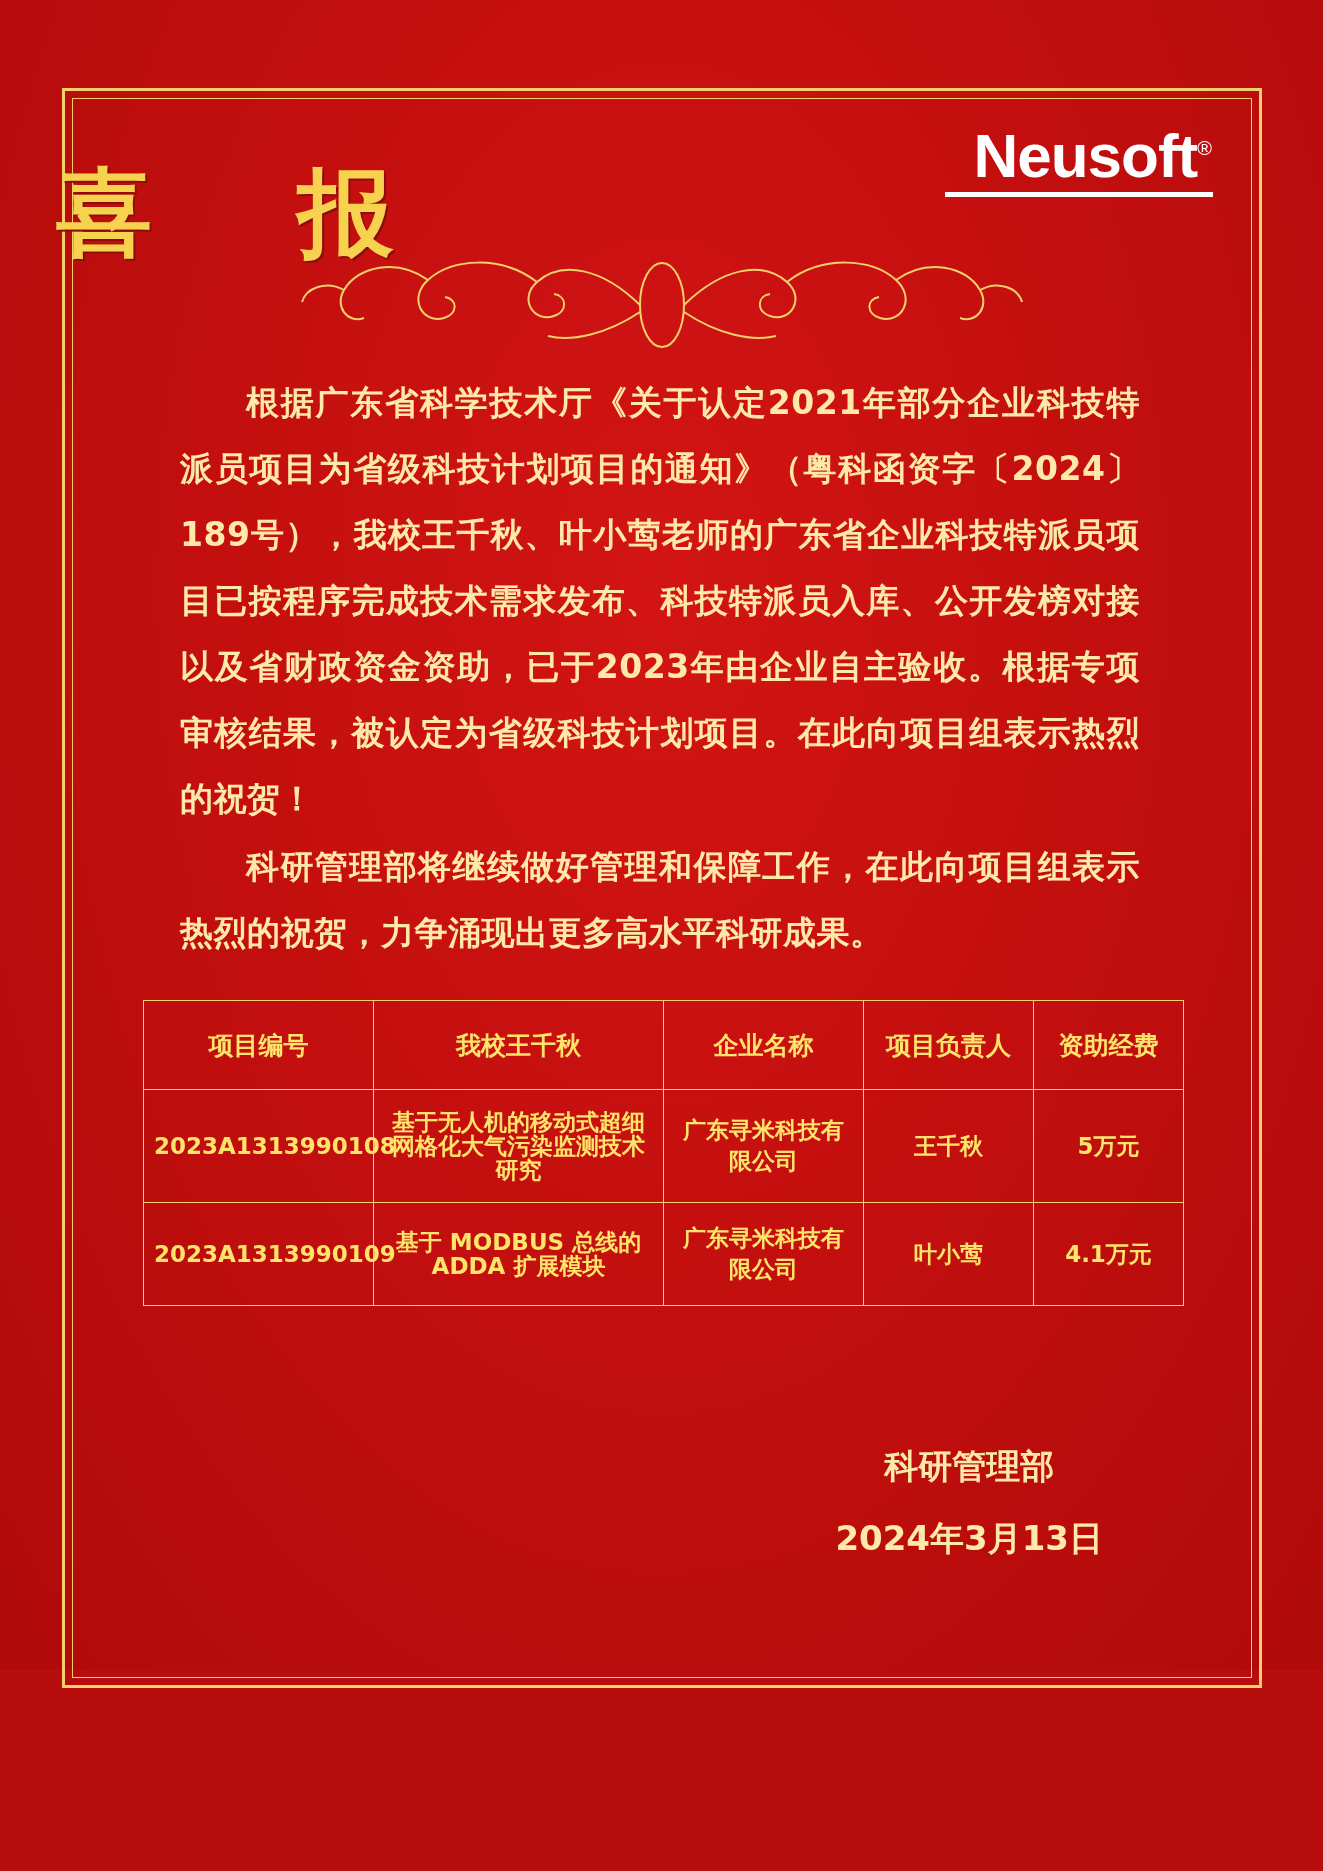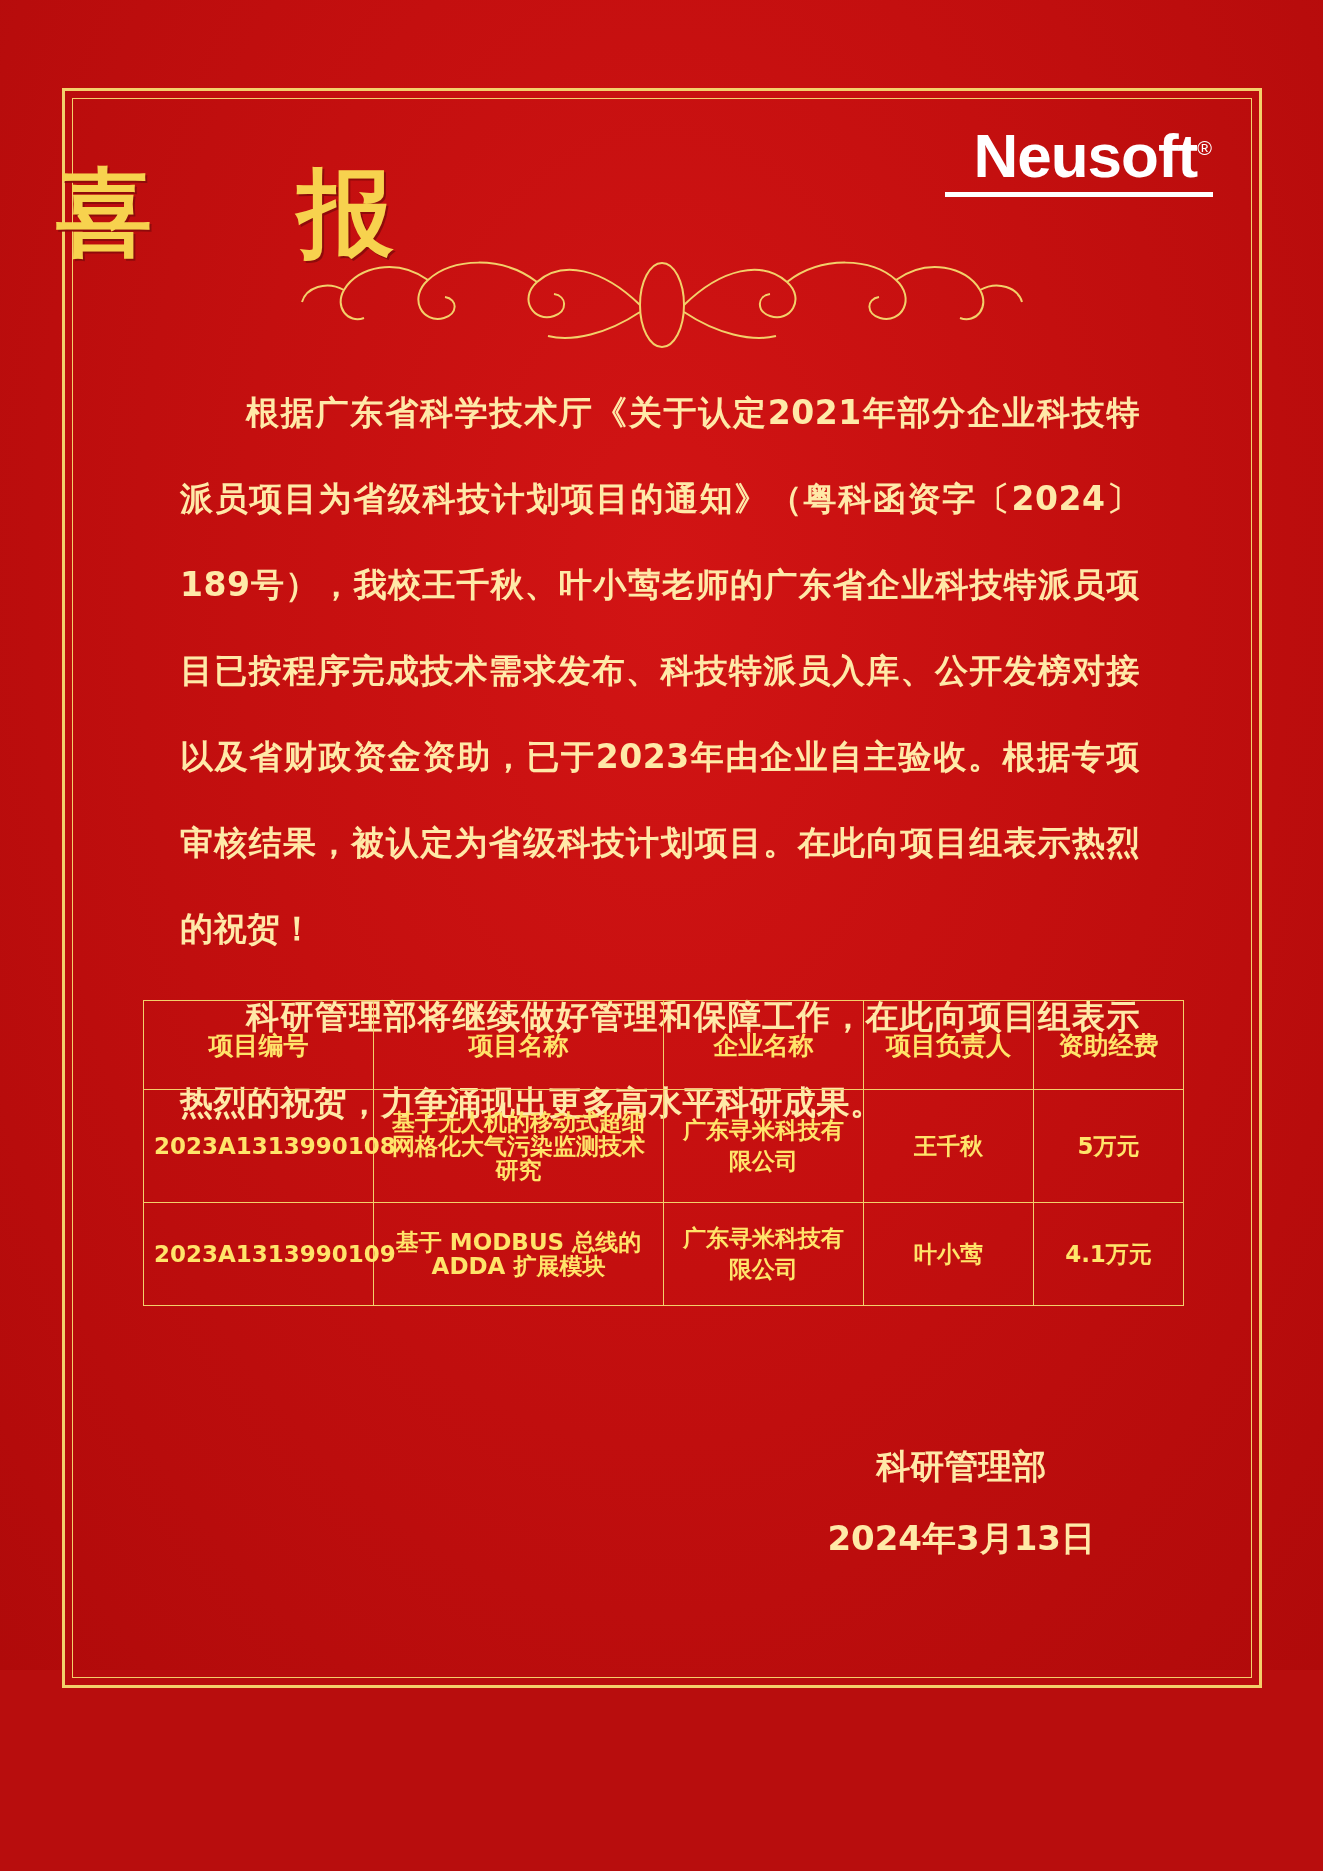--- a/index.html
+++ b/index.html
@@ -92,21 +92,21 @@
     height: 110px;
   }
 
   .body-text {
     position: absolute;
     left: 180px;
     top: 370px;
     width: 960px;
     color: #ffe9a8;
     font-size: 33px;
-    line-height: 86px;
+    line-height: 66px;
     font-family: "DejaVu Sans", "Liberation Sans", sans-serif;
     font-weight: bold;
     letter-spacing: 0.5px;
   }
   .body-text p {
     margin: 0;
     text-indent: 66px;
     text-align: justify;
   }
   .body-text p.p2 {
@@ -139,21 +139,21 @@
   td.l { text-align: center; line-height: 24px; }
   .col1 { width: 230px; }
   .col2 { width: 290px; }
   .col3 { width: 200px; }
   .col4 { width: 170px; }
   .col5 { width: 150px; }
   td.num { font-size: 22px; letter-spacing: 0px; }
 
   .signature {
     position: absolute;
-    right: 228px;
+    right: 220px;
     top: 1430px;
     text-align: center;
     color: #ffe9a8;
     font-size: 34px;
     font-weight: bold;
     line-height: 72px;
     font-family: "DejaVu Sans", "Liberation Sans", sans-serif;
   }
 </style>
 </head>
@@ -198,21 +198,21 @@
     <colgroup>
       <col class="col1">
         <col class="col2">
         <col class="col3">
         <col class="col4">
         <col class="col5">
     </colgroup>
     <thead>
       <tr>
         <th>项目编号</th>
-        <th>项目名称</th>
+        <th>我校王千秋</th>
         <th>企业名称</th>
         <th>项目负责人</th>
         <th>资助经费</th>
       </tr>
     </thead>
     <tbody>
       <tr>
         <td class="c num">2023A1313990108</td>
         <td class="l">基于无人机的移动式超细网格化大气污染监测技术研究</td>
         <td class="c">广东寻米科技有限公司</td>

